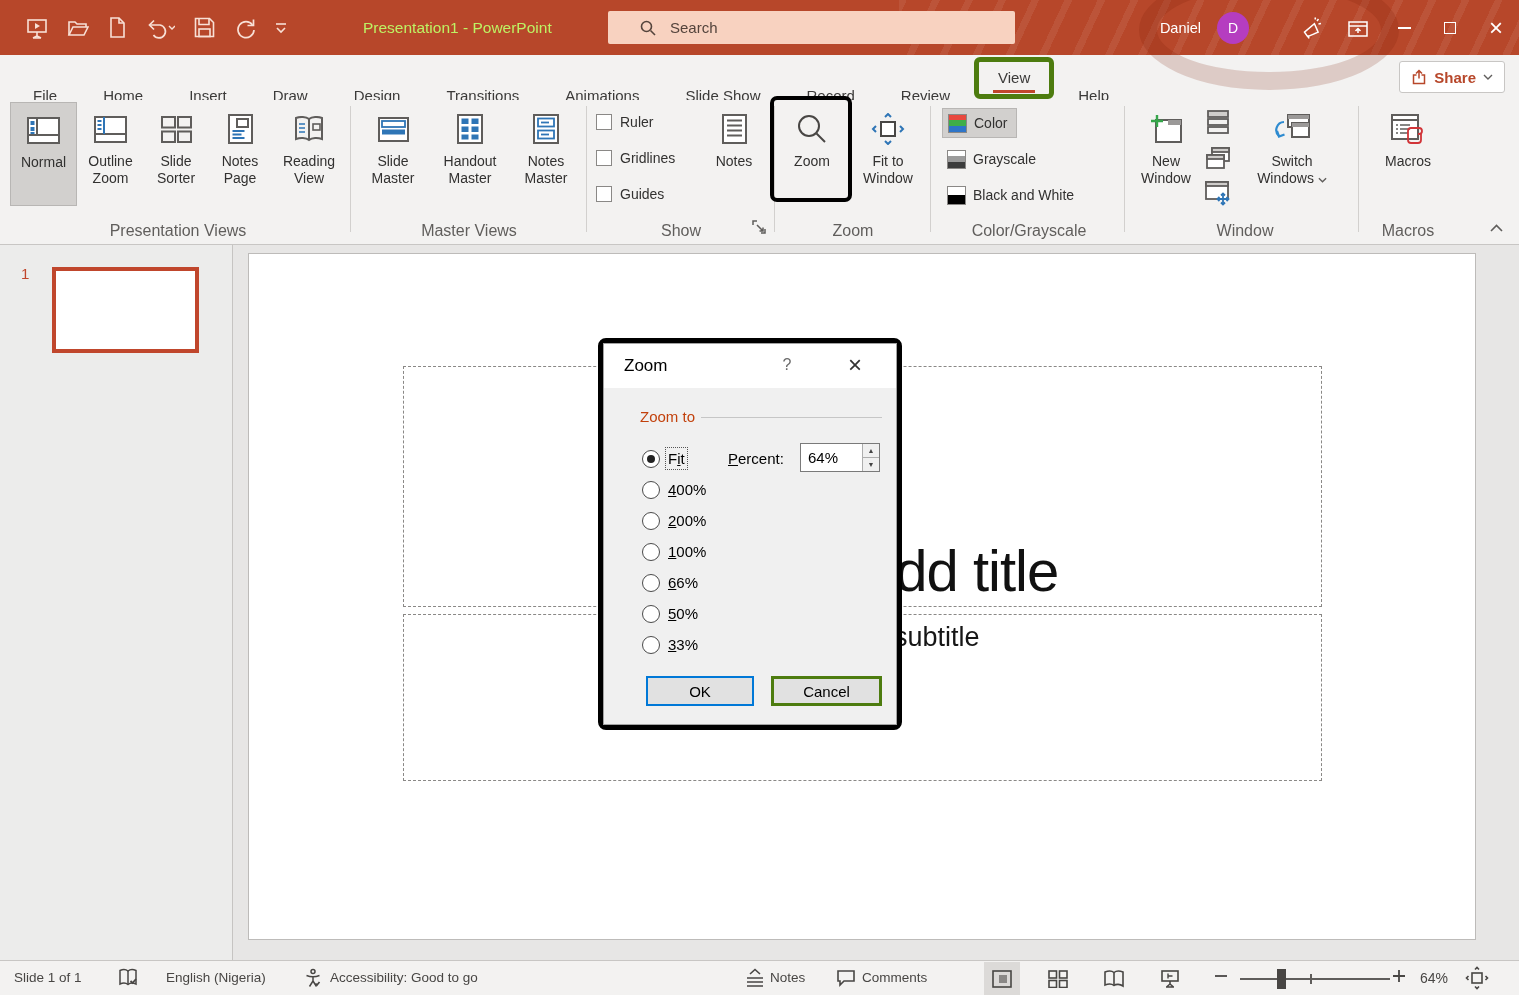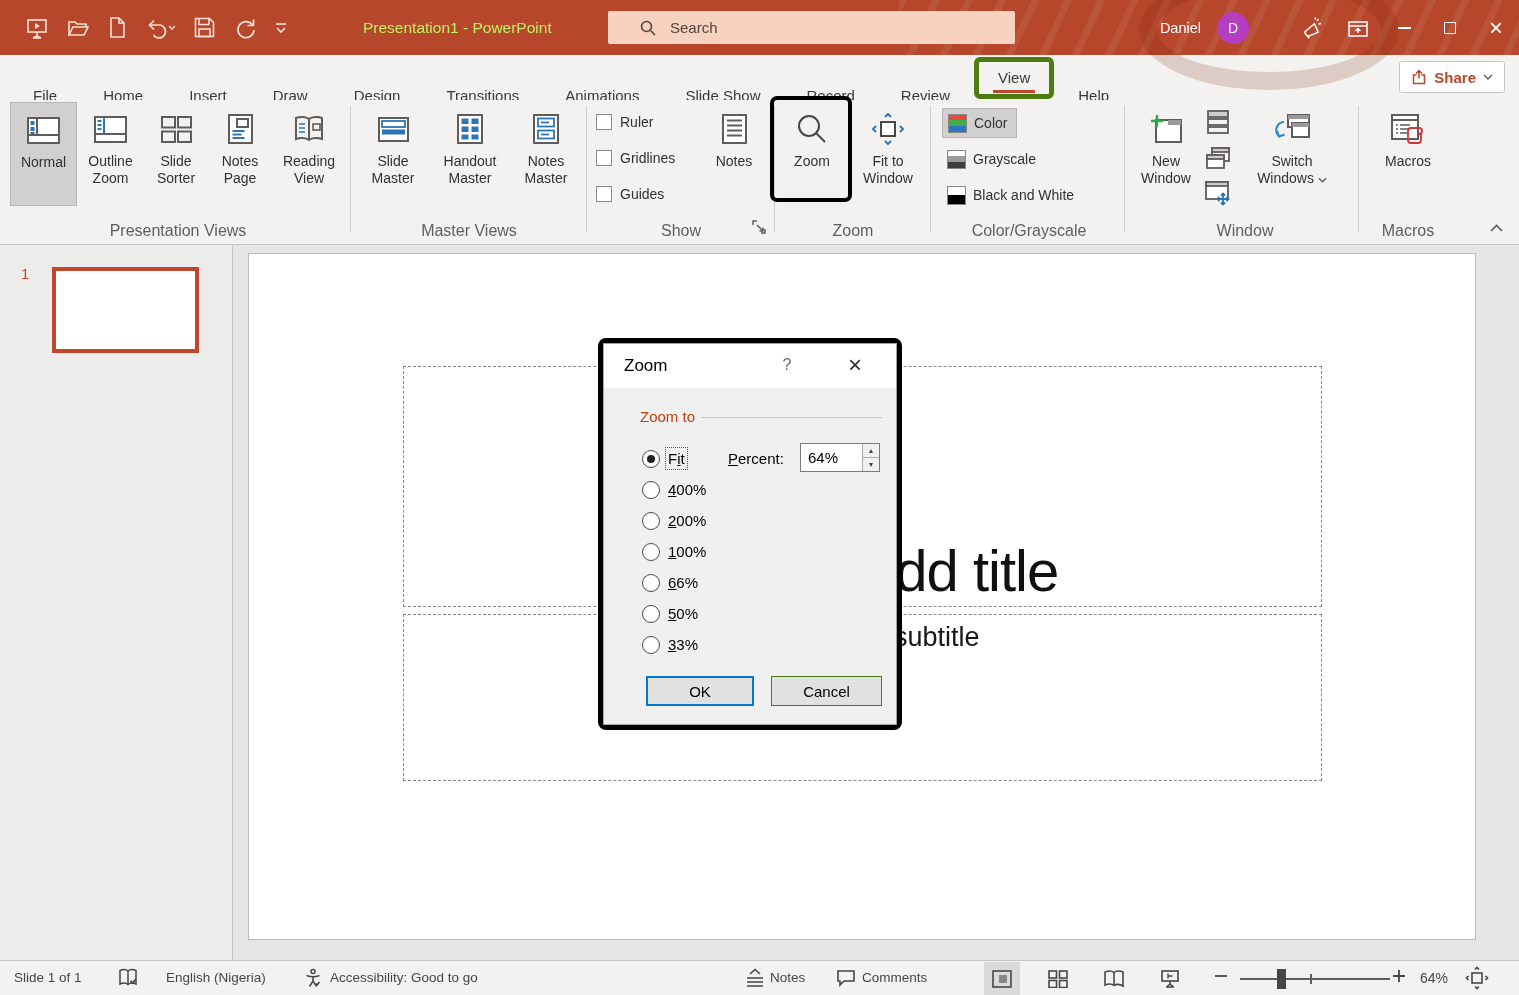--- a/index.html
+++ b/index.html
@@ -86,21 +86,21 @@
   .ac { text-decoration:underline; }
   .percent-lb { position:absolute; left:124px; top:106px; font-size:15px; color:#000; }
   .spin { position:absolute; left:196px; top:99px; width:80px; height:29px; background:#fff; border:1px solid #7a7a7a; }
   .spin-val { position:absolute; left:7px; top:5px; font-size:15px; color:#000; }
   .spin-btns { position:absolute; right:0; top:0; width:17px; height:100%; border-left:1px solid #adadad; display:flex; flex-direction:column; }
   .spin-b { flex:1; background:#f0f0f0; font-size:7px; color:#444; display:flex; align-items:center; justify-content:center; }
   .spin-b + .spin-b { border-top:1px solid #adadad; }
   .dlg-btn { position:absolute; top:332px; height:30px; background:#e1e1e1; font-size:15px; color:#000;
     display:flex; align-items:center; justify-content:center; }
   .btn-ok { left:42px; width:108px; border:2px solid #0078D7; }
-  .btn-cancel { left:167px; width:111px; border:1px solid #4d7c0f; }
+  .btn-cancel { left:167px; width:111px; border:3px solid #4d7c0f; }
 
   
   .status { position:absolute; left:0; top:960px; width:1519px; height:35px; background:#f3f2f1; border-top:1px solid #c8c6c4;
     font-size:13.5px; color:#484644; z-index:3; }
   .st { position:absolute; top:9px; white-space:nowrap; }
   .st-icon { position:absolute; display:flex; align-items:center; justify-content:center; }
   .viewbtn { position:absolute; top:1px; width:36px; height:33px; display:flex; align-items:center; justify-content:center; }
   .viewbtn.sel { background:#dcdad8; }
   .sld-track { position:absolute; left:1240px; top:17px; width:150px; height:2px; background:#5f5d5b; }
   .sld-thumb { position:absolute; left:1277px; top:8px; width:9px; height:20px; background:#484644; }

